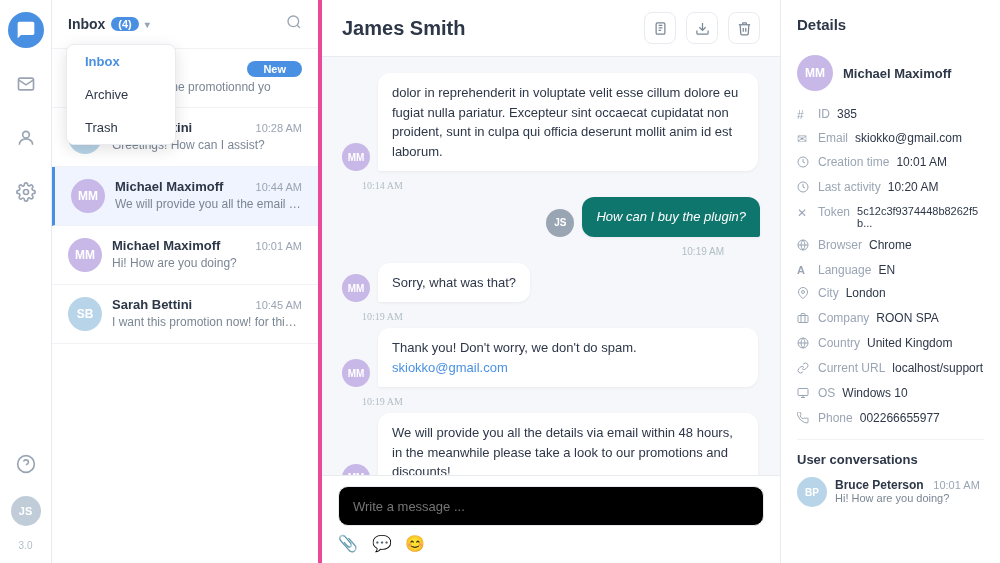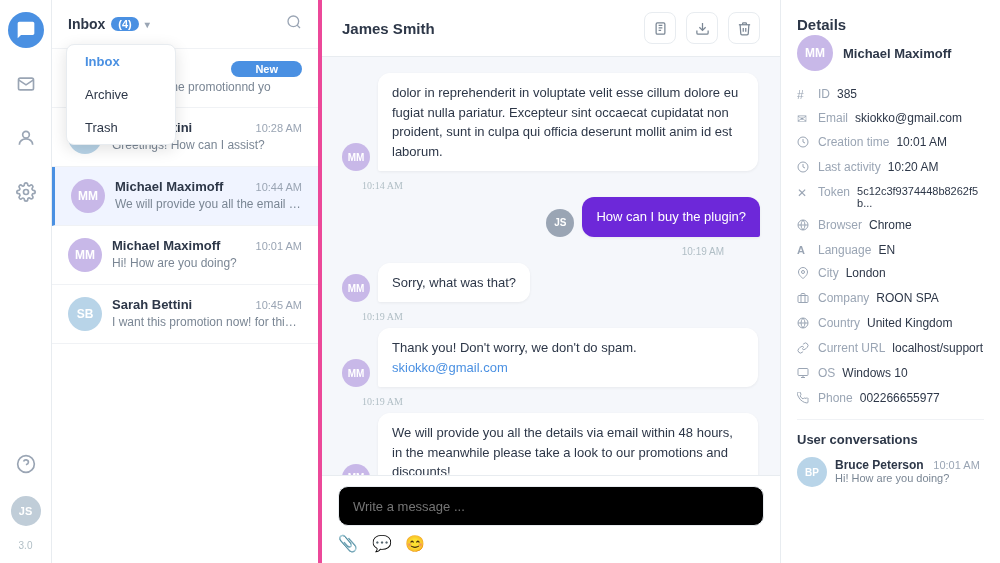--- a/index.html
+++ b/index.html
@@ -106,21 +106,21 @@
     }
     .conv-body { flex: 1; min-width: 0; }
     .conv-header-row { display: flex; justify-content: space-between; align-items: center; margin-bottom: 3px; }
     .conv-name { font-weight: 600; font-size: 13px; color: #2d3748; }
     .conv-time { font-size: 11px; color: #9aa5b4; }
     .conv-preview { font-size: 12px; color: #7a8694; white-space: nowrap; overflow: hidden; text-overflow: ellipsis; max-width: 190px; }
     .new-badge {
       background: #4a90e2;
       color: #fff;
       border-radius: 10px;
-      padding: 2px 24px;
+      padding: 2px 16px;
       font-size: 11px;
       font-weight: 600;
       margin-left: 6px;
     }
 
     
     .main-chat {
       flex: 1;
       display: flex;
       flex-direction: column;
@@ -128,21 +128,21 @@
       min-width: 0;
     }
     .chat-header {
       background: #fff;
       padding: 12px 20px;
       border-bottom: 1px solid #e8ecf0;
       display: flex;
       align-items: center;
       justify-content: space-between;
     }
-    .chat-title { font-weight: 700; font-size: 15px; color: #2d3748; }
+    .chat-title { font-weight: 700; font-size: 20px; color: #2d3748; }
     .chat-actions { display: flex; gap: 10px; align-items: center; }
     .chat-action-btn {
       width: 32px; height: 32px;
       border-radius: 8px;
       border: 1px solid #e8ecf0;
       background: #fff;
       display: flex; align-items: center; justify-content: center;
       cursor: pointer;
       color: #7a8694;
       font-size: 15px;
@@ -164,23 +164,24 @@
       max-width: 380px;
       background: #fff;
       border-radius: 12px 12px 12px 2px;
       padding: 10px 14px;
       font-size: 13px;
       color: #2d3748;
       line-height: 1.5;
       box-shadow: 0 1px 3px rgba(0,0,0,0.06);
     }
     .bubble.right-bubble {
-      background: #6d28d9;
+      background: #0f766e;
       color: #fff;
       border-radius: 12px 12px 2px 12px;
+      font-style: italic;
     }
     .msg-time { font-size: 10px; color: #b0bec5; margin-top: 3px; }
     .msg-time.right { text-align: right; margin-right: 36px; }
     .msg-time.left { margin-left: 20px; font-family: Liberation Serif, serif; }
     .highlight-email { color: #4a90e2; }
 
     
     .chat-input-area {
       background: #fff;
       border-top: 1px solid #e8ecf0;
@@ -202,21 +203,21 @@
     .input-icons { display: flex; gap: 14px; color: #9aa5b4; font-size: 16px; cursor: pointer; }
 
     
     .details-panel {
       width: 220px;
       background: #fff;
       border-left: 1px solid #e8ecf0;
       overflow-y: auto;
       padding: 16px;
     }
-    .details-title { font-weight: 700; font-size: 15px; color: #2d3748; margin-bottom: 2px; }
+    .details-title { font-weight: 700; font-size: 15px; color: #2d3748; margin-bottom: 22px; }
     .detail-profile { display: flex; align-items: center; gap: 10px; margin-bottom: 16px; }
     .detail-avatar { width: 36px; height: 36px; border-radius: 50%; background: #c0cdd8; display: flex; align-items: center; justify-content: center; font-size: 12px; color: #fff; font-weight: 600; flex-shrink: 0; }
     .detail-name { font-weight: 600; font-size: 13px; color: #2d3748; }
 
     .detail-row { display: flex; align-items: flex-start; gap: 7px; margin-bottom: 9px; font-size: 12px; color: #2d3748; }
     .detail-icon { color: #9aa5b4; font-size: 12px; flex-shrink: 0; margin-top: 1px; width: 14px; }
     .detail-label { color: #9aa5b4; font-weight: 500; flex-shrink: 0; }
     .detail-value { color: #2d3748; word-break: break-all; }
 
     .divider { border: none; border-top: 1px solid #f0f2f5; margin: 12px 0; }

